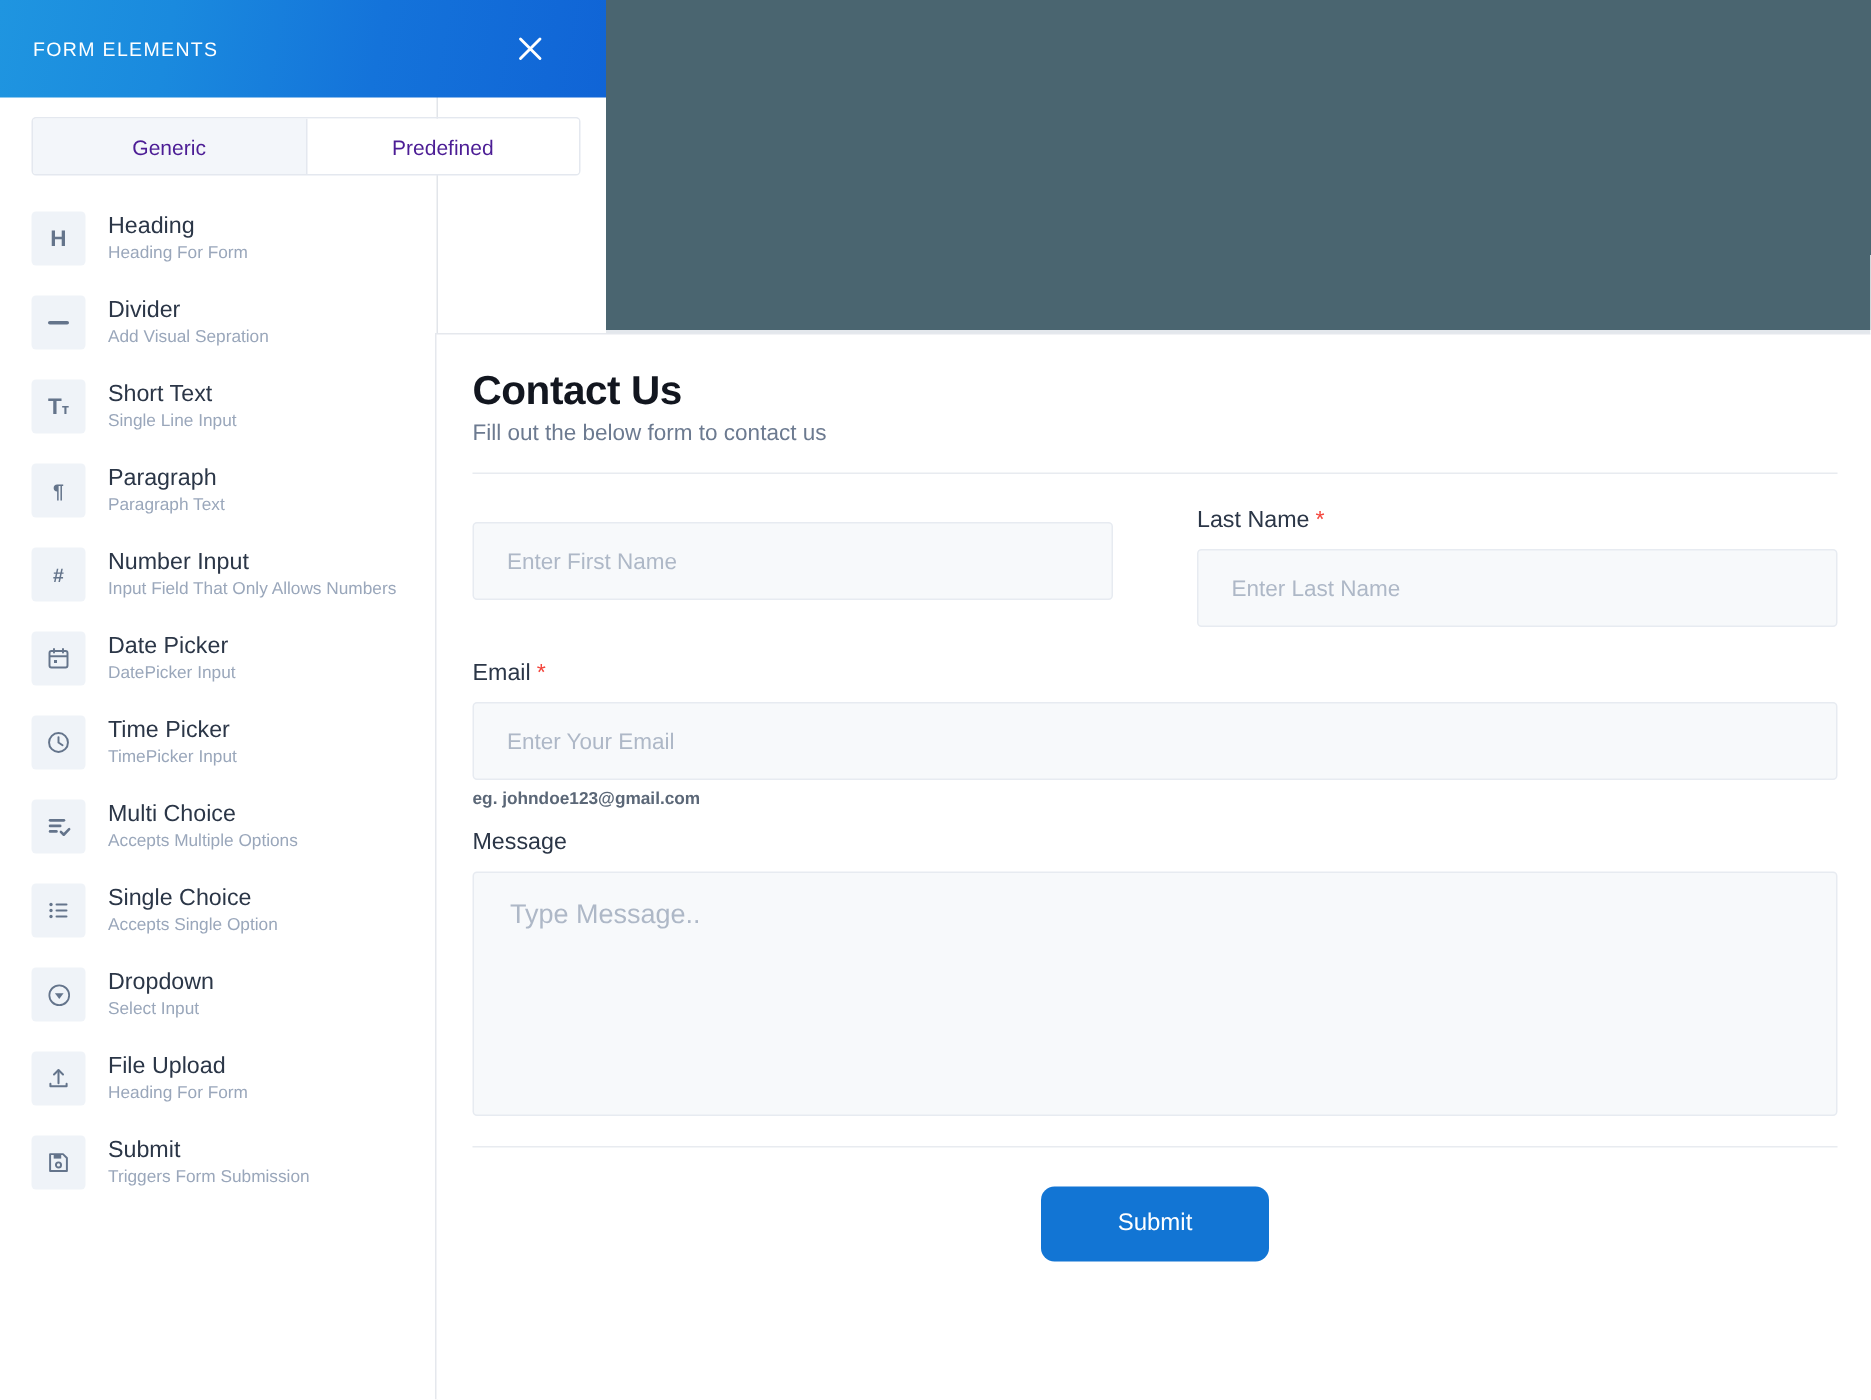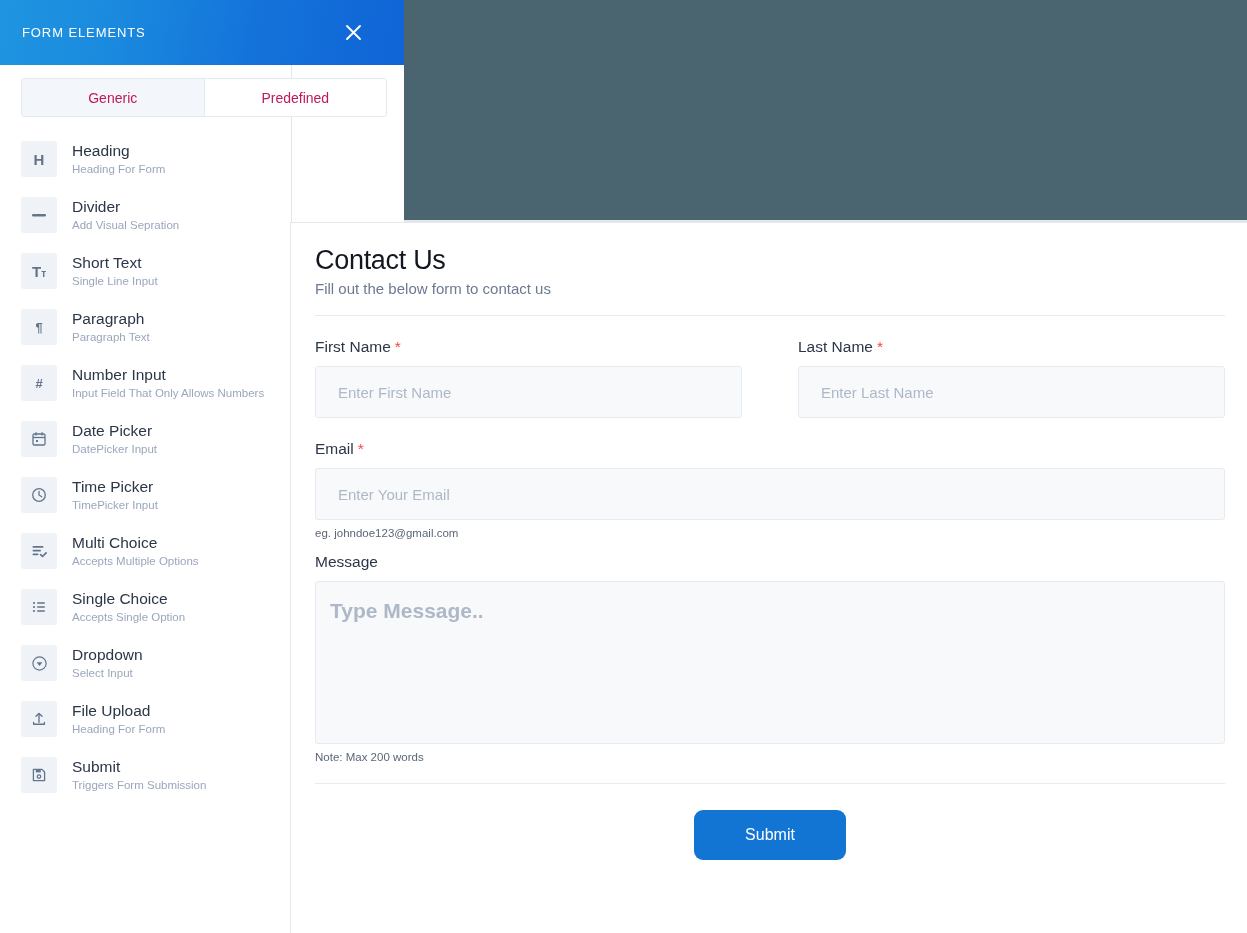--- a/index.html
+++ b/index.html
@@ -45,21 +45,21 @@
   .close-btn svg { display: block; }
 
   .tabs {
     position: absolute; left: 21px; top: 78px; width: 366px; height: 39px;
     display: flex;
     border: 1px solid #e4e8ef;
     border-radius: 3px; overflow: hidden;
   }
   .tab {
     flex: 1; display: flex; align-items: center; justify-content: center;
-    font-size: 14px; color: #be185d; cursor: pointer; background: #ffffff;
+    font-size: 14px; color: #4c1d95; cursor: pointer; background: #ffffff;
   }
   .tab.active { background: #f3f6fa; }
   .tab + .tab { border-left: 1px solid #e4e8ef; }
 
   .elist { position: absolute; left: 0; top: 131px; width: 292px; }
   .eitem {
     display: flex; align-items: center; height: 56px; padding-left: 21px; cursor: pointer;
   }
   .eicon {
     width: 36px; height: 36px; min-width: 36px; border-radius: 3px; background: #eff3f8;
@@ -75,40 +75,40 @@
 
   
   .formpanel {
     position: absolute; left: 290px; top: 222px; width: 957px; height: 711px;
     background: #ffffff;
     border-top: 1px solid #e5e8ed;
     border-left: 1px solid #e5e8ed;
     z-index: 5;
   }
   .form-inner { padding: 22px 22px 0 24px; }
-  .form-title { font-size: 27px; font-weight: 400; color: #12161f; letter-spacing: -0.3px; }
+  .form-title { font-size: 27px; font-weight: 700; color: #12161f; letter-spacing: -0.3px; }
   .form-sub { font-size: 15px; color: #6c7a90; margin-top: 4px; }
   .hr { height: 1px; background: #e8ebf0; margin-top: 18px; }
 
   .row { display: flex; gap: 56px; margin-top: 22px; }
   .field { flex: 1; }
   .flabel { font-size: 15.5px; color: #2b3647; }
   .req { color: #f4453c; margin-left: 4px; }
   .inp {
     margin-top: 10px; height: 52px; width: 100%;
     background: #f7f9fb; border: 1px solid #e7ebf1; border-radius: 3px;
     display: flex; align-items: center; padding: 0 22px;
     font-size: 15px; color: #aeb8c7; text-align: right;
   }
   .ta {
     margin-top: 10px; height: 163px; width: 100%;
     background: #f7f9fb; border: 1px solid #e7ebf1; border-radius: 3px;
-    padding: 17px 14px; font-size: 21px; color: #aeb8c7; font-weight: bold;
-  }
-  .hint { font-size: 11.5px; color: #5b6777; margin-top: 7px; }
+    padding: 17px 24px; font-size: 18px; color: #aeb8c7;
+  }
+  .hint { font-size: 11.5px; color: #5b6777; margin-top: 7px; font-weight: bold; }
   .bottom-hr { height: 1px; background: #e8ebf0; margin-top: 20px; }
   .submit-wrap { display: flex; justify-content: center; margin-top: 26px; }
   .submit-btn {
     width: 152px; height: 50px; border-radius: 9px; background: #1275d4;
     color: #ffffff; font-size: 16px; border: none; cursor: pointer;
     display: flex; align-items: center; justify-content: center;
     font-family: "Liberation Sans", sans-serif;
   }
 </style>
 </head>
@@ -298,23 +298,20 @@
 
   <div class="formpanel">
     <div class="form-inner">
 
       <div class="form-title">Contact Us</div>
       <div class="form-sub">Fill out the below form to contact us</div>
       <div class="hr"></div>
 
       <div class="row">
         <div class="field">
-          <div class="flabel">
-            <span>First Name</span><span class="req">*</span>
-          </div>
           <div class="inp">Enter First Name</div>
         </div>
         <div class="field">
           <div class="flabel">
             <span>Last Name</span><span class="req">*</span>
           </div>
           <div class="inp">Enter Last Name</div>
         </div>
       </div>
 
@@ -325,21 +322,20 @@
           </div>
           <div class="inp">Enter Your Email</div>
           <div class="hint">eg. johndoe123@gmail.com</div>
         </div>
       </div>
 
       <div class="row" style="margin-top:14px">
         <div class="field">
           <div class="flabel">Message</div>
           <div class="ta">Type Message..</div>
-          <div class="hint">Note:  Max 200 words</div>
         </div>
       </div>
 
       <div class="bottom-hr"></div>
 
       <div class="submit-wrap">
         <button class="submit-btn">Submit</button>
       </div>
 
     </div>

